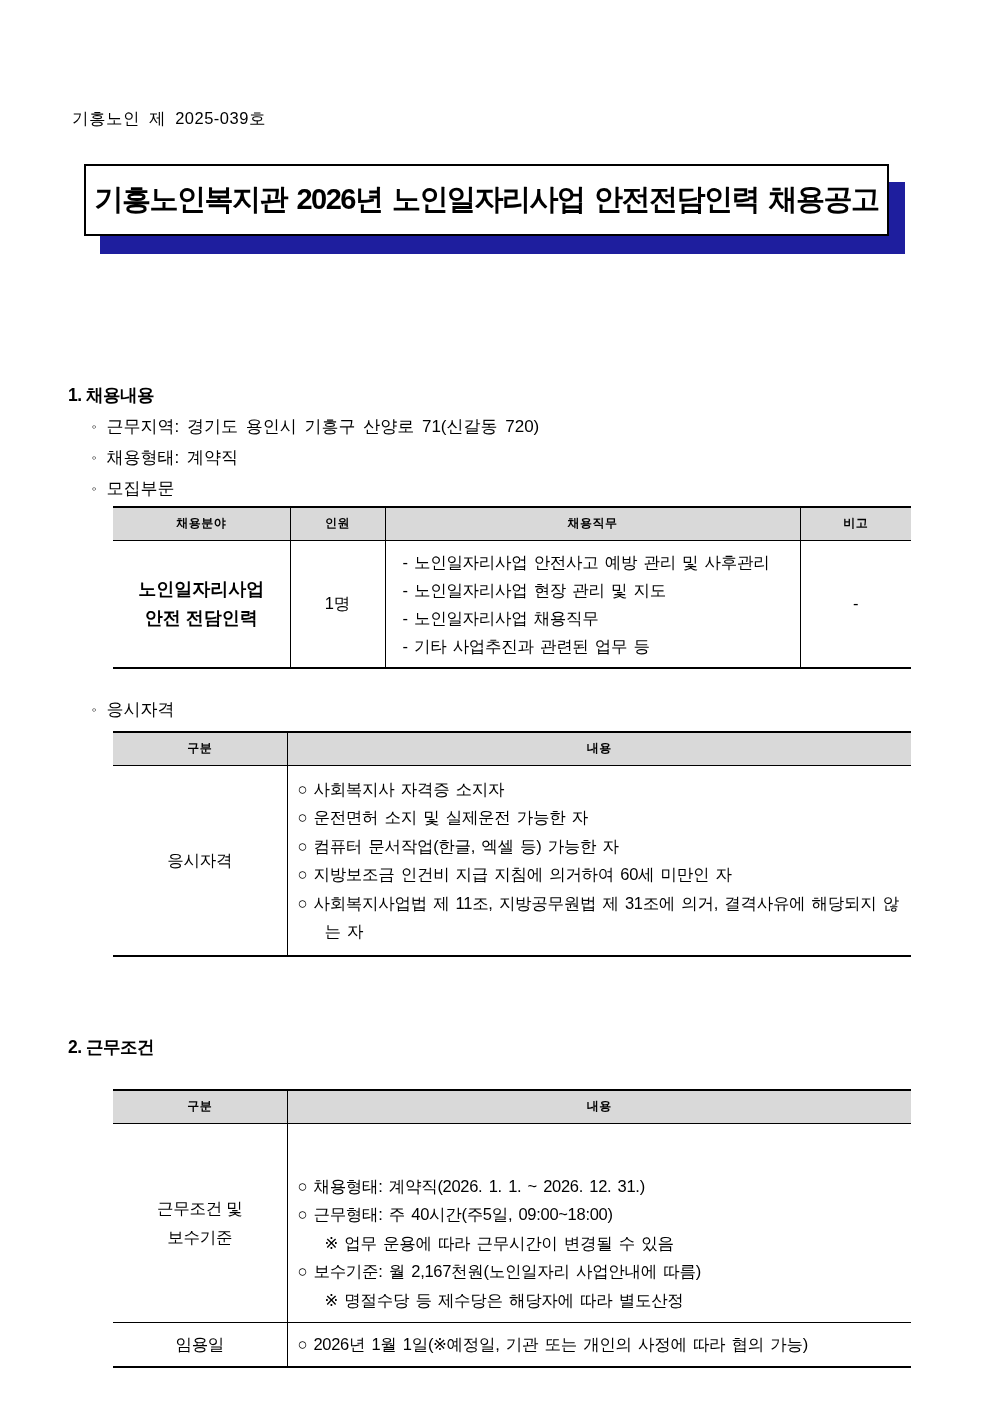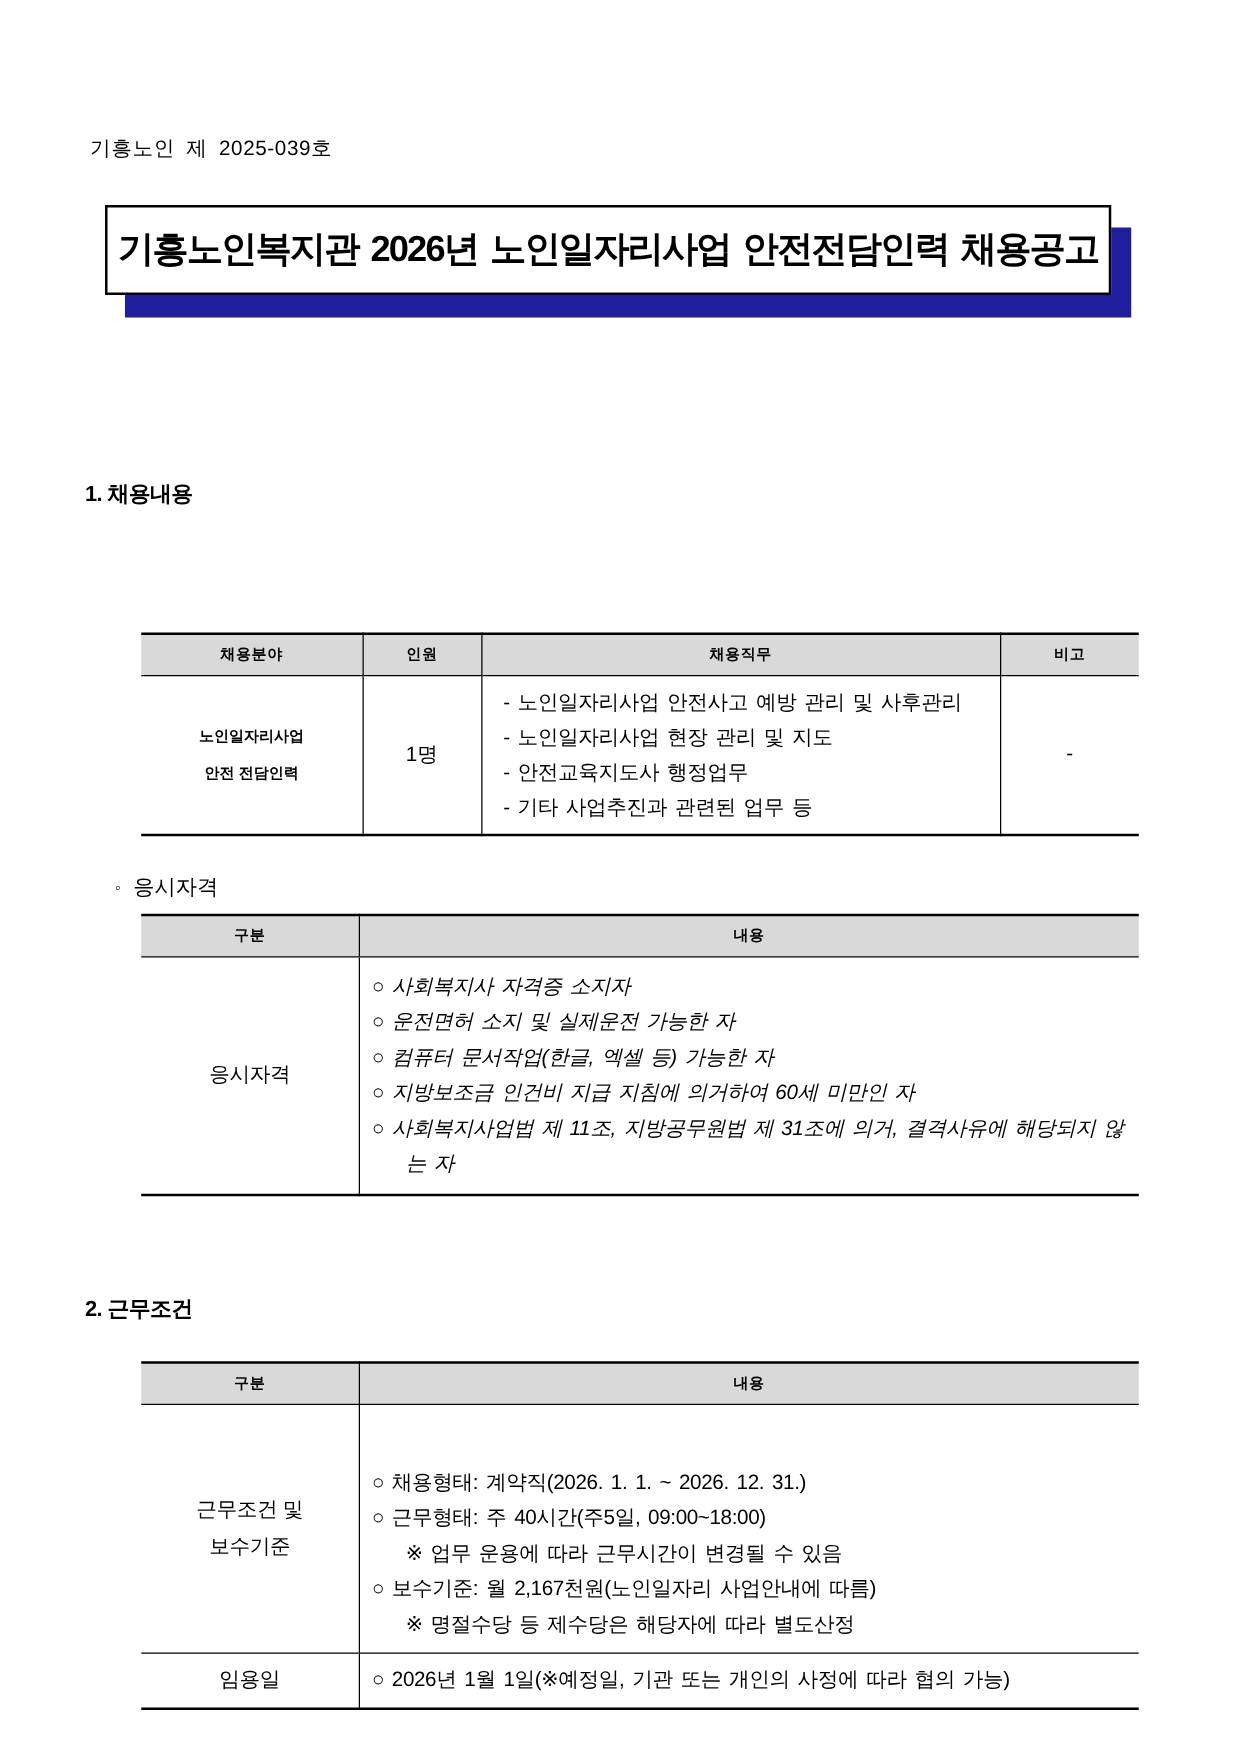--- a/index.html
+++ b/index.html
@@ -113,42 +113,42 @@
   .t1 { left: 113px; top: 506px; width: 798px; }
   .t2 { left: 113px; top: 731px; width: 798px; }
   .t3 { left: 113px; top: 1089px; width: 798px; }
 
   .cell-label {
     text-align: center;
     white-space: pre-line;
     line-height: 29px;
     letter-spacing: -0.3px;
   }
-  .cell-label.bold { font-weight: bold; font-size: 12px; letter-spacing: 0; }
+  .cell-label.bold { font-weight: bold; font-size: 18px; letter-spacing: 0; }
   .cell-center { text-align: center; }
 
   .cell-lines { padding: 7px 6px 7px 10px; }
   .cline {
     line-height: 28.5px;
     padding-left: 27px;
     text-indent: -27px;
     word-spacing: 2px;
     letter-spacing: -0.3px;
   }
   .cline.sub { text-indent: 0; }
   .dline {
     line-height: 28px;
     padding-left: 18px;
     text-indent: -11px;
     word-spacing: 2px;
     letter-spacing: -0.3px;
   }
 
   .t1 .row-main td { height: 112px; }
-  .t2 .row-qual .cell-lines { padding-top: 9px; padding-bottom: 9px; font-style: italic; }
+  .t2 .row-qual .cell-lines { padding-top: 9px; padding-bottom: 9px; }
   .t2 .row-pref td { height: 76px; }
   .t3 .row-work .cell-lines { padding-top: 8px; padding-bottom: 8px; margin-top: 40px; }
   .t3 .row-appoint td { height: 44px; }
 </style>
 </head>
 <body>
 
 <div class="page">
 
   <div class="doc-number">기흥노인 제 2025-039호</div>
@@ -156,20 +156,25 @@
   <div class="title-wrap">
     <div class="title-shadow"></div>
     <div class="title-box">
       <span class="title-text">기흥노인복지관 2026년 노인일자리사업 안전전담인력 채용공고</span>
     </div>
   </div>
 
 
   <div class="sec-heading s1">1. 채용내용</div>
 
+  <div class="bullet-list">
+    <div class="bullet-line"><span class="marker">◦</span><span>근무지역: 경기도 용인시 기흥구 산양로 71(신갈동 720)</span></div>
+    <div class="bullet-line"><span class="marker">◦</span><span>채용형태: 계약직</span></div>
+    <div class="bullet-line"><span class="marker">◦</span><span>모집부문</span></div>
+  </div>
 
   <table class="t1">
     <colgroup>
         <col style="width:177px">
         <col style="width:95px">
         <col style="width:415px">
         <col style="width:111px">
       </colgroup>
     <thead>
       <tr>
@@ -181,21 +186,21 @@
     </thead>
     <tbody>
       <tr class="row-main">
         <td class="cell-label bold">노인일자리사업
 안전 전담인력</td>
         <td class="cell-center">1명</td>
         <td>
           <div class="cell-lines">
             <div class="dline">- 노인일자리사업 안전사고 예방 관리 및 사후관리</div>
             <div class="dline">- 노인일자리사업 현장 관리 및 지도</div>
-            <div class="dline">- 안전교육지도사 행정업무</div>
+            <div class="dline">- 노인일자리사업 채용직무</div>
             <div class="dline">- 기타 사업추진과 관련된 업무 등</div>
           </div>
         </td>
         <td class="cell-center">-</td>
       </tr>
     </tbody>
   </table>
 
   <div class="bullet-list qual-bullet">
     <div class="bullet-line"><span class="marker">◦</span><span>응시자격</span></div>

